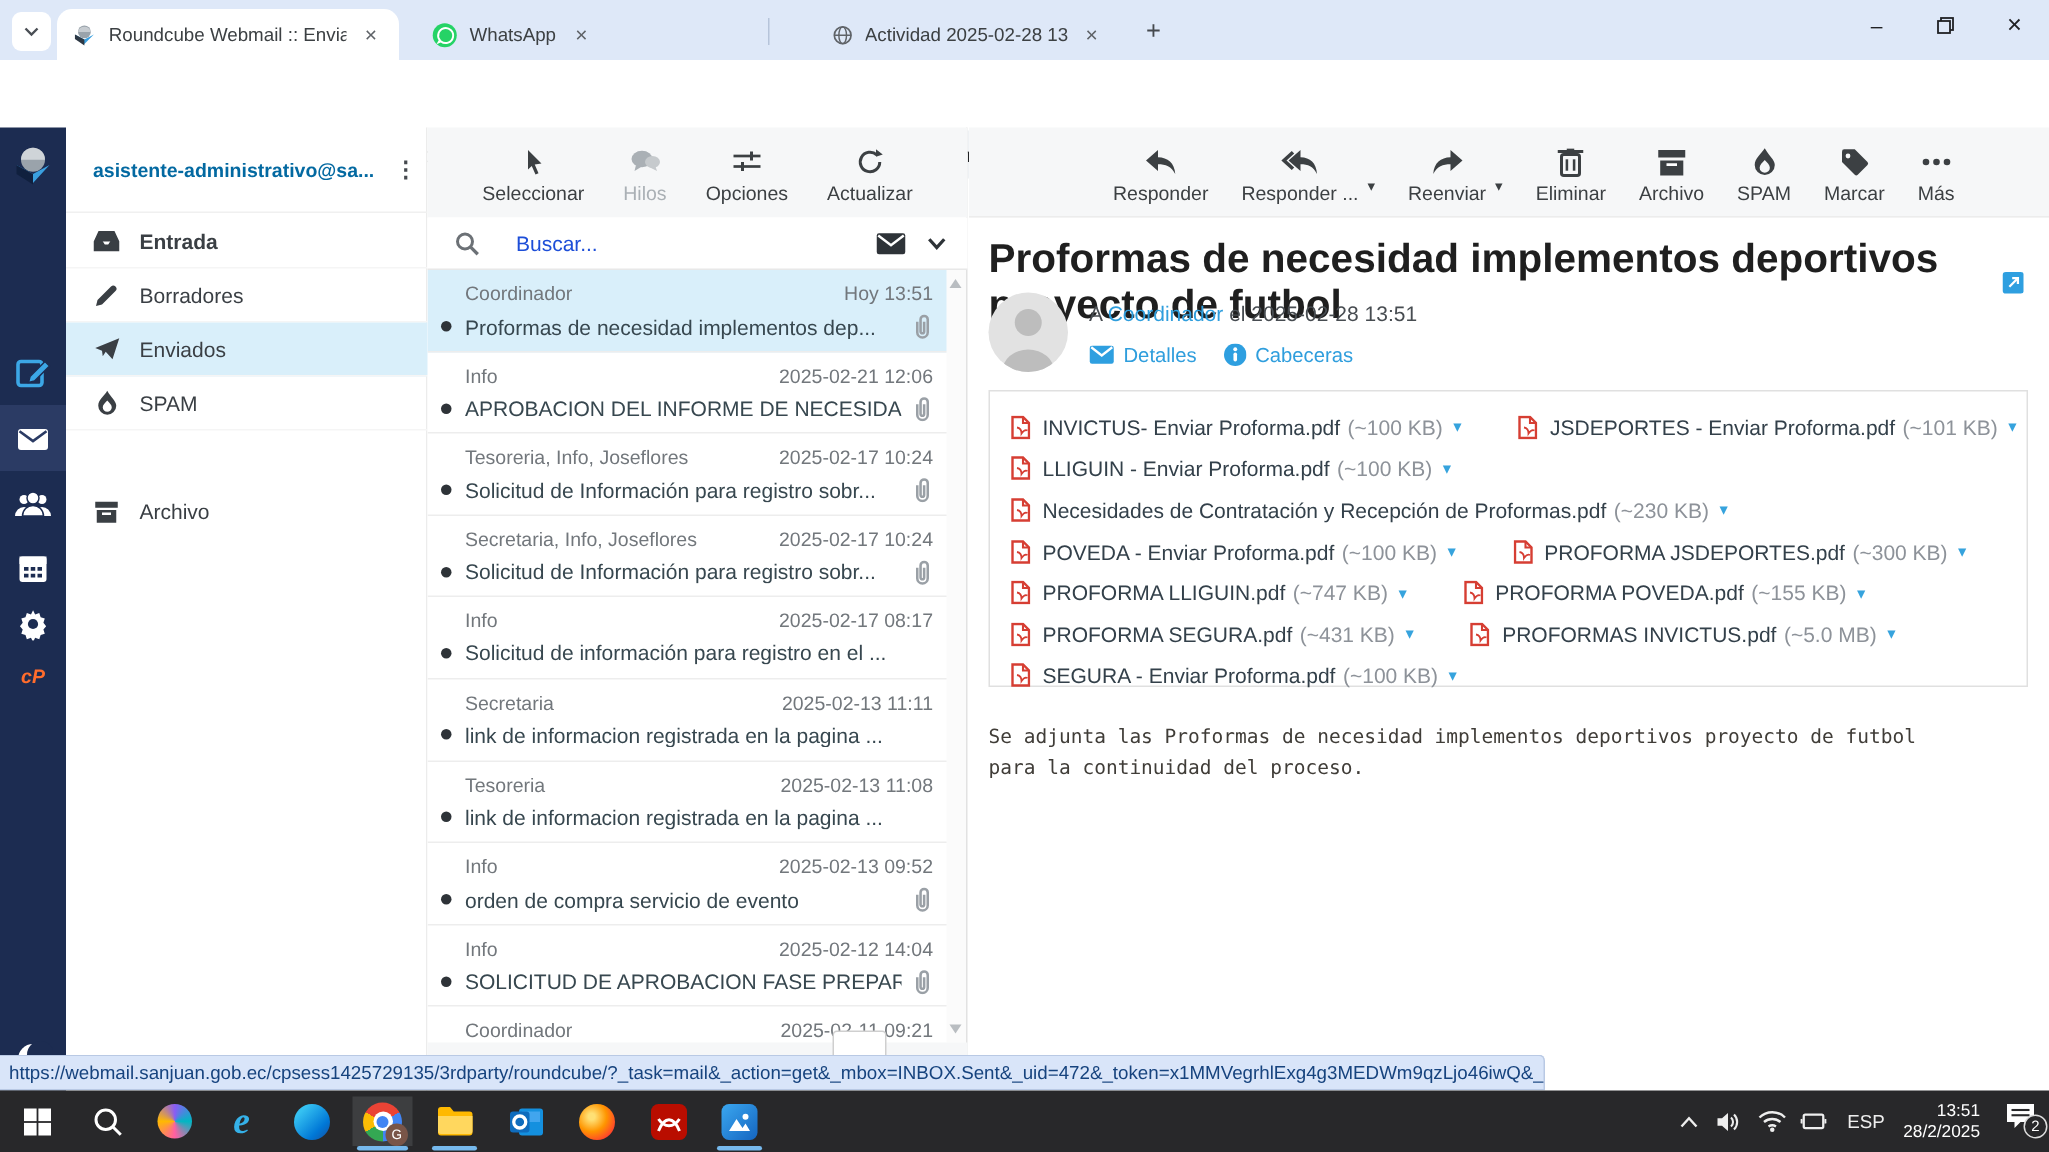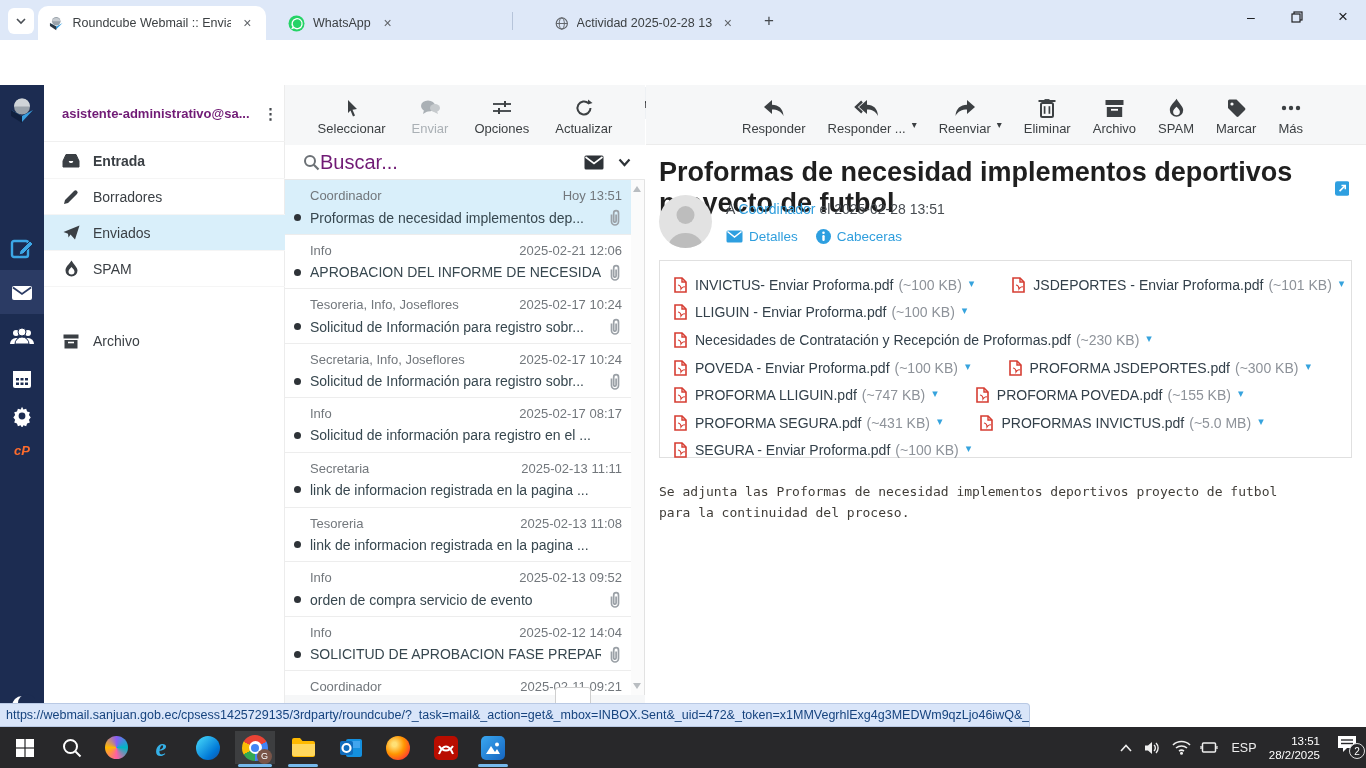--- a/index.html
+++ b/index.html
@@ -26,36 +26,36 @@
   #addressbar .url { font-size:13.5px; color:#202124; margin-left:10px; flex:1; white-space:nowrap; overflow:hidden; }
 
   
   #apprail { position:absolute; left:0; top:85px; width:44px; height:642px; background:#1c2c51; }
   .railicon { position:absolute; left:0; width:44px; display:flex; justify-content:center; }
   .railsel { position:absolute; left:0; top:185px; width:44px; height:44px; background:#2b3b64; }
 
   
   #folderpane { position:absolute; left:44px; top:85px; width:241px; height:642px; background:#fff; border-right:1px solid #ececec; }
   #accounthdr { position:absolute; left:0; top:0; width:241px; height:57px; display:flex; align-items:center; padding:0 8px 0 18px; border-bottom:1px solid #f0f0f0; }
-  #accounthdr .email { font-size:13px; font-weight:bold; color:#701a75; white-space:nowrap; overflow:hidden; flex:1; }
+  #accounthdr .email { font-size:13px; font-weight:bold; color:#0369a1; white-space:nowrap; overflow:hidden; flex:1; }
   .kebab { color:#45494e; font-size:15px; font-weight:bold; letter-spacing:0; line-height:5px; width:14px; text-align:center; }
   .folder { position:absolute; left:0; width:284px; height:36px; display:flex; align-items:center; padding-left:18px; font-size:14px; color:#3a3f44; border-bottom:1px solid #f5f5f5; }
   .folder .ficon { width:18px; margin-right:13px; display:flex; justify-content:center; }
   .folder.selected { background:#d9effa; }
   .folder .flabel { flex:1; }
   .badge { background:#46b4ed; color:#fff; font-size:11px; font-weight:bold; border-radius:9px; padding:2px 9px; margin-right:12px; }
 
   
   #listpane { position:absolute; left:285px; top:85px; width:360px; height:642px; background:#fff; border-right:1px solid #e2e2e2; }
   #listtoolbar { position:absolute; left:0; top:0; width:360px; height:60px; background:#f6f7f8; display:flex; justify-content:center; gap:26px; }
   .tbtn { display:flex; flex-direction:column; align-items:center; justify-content:center; color:#3c4043; font-size:13px; gap:3px; padding-top:4px; }
   .tbtn .lbl { white-space:nowrap; }
   .tbtn.disabled { color:#aab0b5; }
   #searchrow { position:absolute; left:0; top:60px; width:360px; height:35px; background:#fff; border-bottom:1px solid #e8e8e8; display:flex; align-items:center; padding:0 14px 0 18px; }
-  #searchrow .ph { color:#701a75; font-size:20px; margin-left:0; flex:1; }
+  #searchrow .ph { color:#1d4ed8; font-size:14px; margin-left:24px; flex:1; }
   #msglist { position:absolute; left:0; top:95px; width:347px; height:515px; overflow:hidden; }
   .msgrow { position:relative; width:347px; height:54.6px; border-bottom:1px solid #ededed; padding:8px 10px 0 25px; }
   .msgrow.selected { background:#d9effa; }
   .msgtop { display:flex; font-size:13px; color:#72777c; }
   .msgtop .sender { flex:1; white-space:nowrap; overflow:hidden; }
   .msgtop .mdate { margin-left:8px; white-space:nowrap; }
   .msgbot { display:flex; align-items:center; margin-top:6px; }
   .msgbot .dot { width:7px; height:7px; border-radius:50%; background:#2e3338; margin:0 9px 0 -16px; flex:none; }
   .msgbot .subj { font-size:14px; color:#37474f; white-space:nowrap; overflow:hidden; flex:1; }
   .msgbot .clip { margin-left:6px; flex:none; }
@@ -71,21 +71,21 @@
   #subject { position:absolute; left:13px; top:72px; width:690px; font-size:27px; font-weight:bold; color:#1f1f1f; display:flex; align-items:center; gap:9px; }
   #senderblock { position:absolute; left:13px; top:110px; display:flex; }
   .avatar { width:53px; height:53px; border-radius:50%; background:#e2e2e2; overflow:hidden; display:flex; justify-content:center; }
   #senderinfo { margin-left:14px; padding-top:6px; }
   #toline { font-size:14px; color:#474c51; }
   #toline .rcpt { color:#2f9edd; }
   #metaline { display:flex; gap:18px; margin-top:12px; align-items:center; }
   .metalink { display:flex; align-items:center; gap:6px; font-size:13.5px; color:#2f9edd; }
   #attachbox { position:absolute; left:13px; top:175px; width:693px; height:198px; border:1px solid #e0e0e0; padding:10px 14px; }
   .attline { height:27.6px; display:flex; align-items:center; }
-  .att { display:flex; margin-right:38px; }
+  .att { display:flex; align-items:center; margin-right:38px; }
   .att .att-name { font-size:14px; color:#33404a; margin-left:8px; white-space:nowrap; }
   .att .att-size { font-size:14px; color:#8d9299; margin-left:5px; white-space:nowrap; }
   .att .att-caret { font-size:11px; color:#36a3dd; margin-left:7px; }
   #msgbody { position:absolute; left:13px; top:396px; width:648px; font-family:"DejaVu Sans Mono", monospace; font-size:13px; color:#403d38; line-height:21px; }
 
   
   #statusbar { position:absolute; left:0; top:703px; width:1030px; height:24px; background:#d9e5f9; border:1px solid #b9c9e4; border-left:none; border-radius:0 4px 0 0; display:flex; align-items:center; padding-left:6px; font-size:12.5px; color:#16437e; white-space:nowrap; overflow:hidden; }
 
   
   #taskbar { position:absolute; left:0; top:727px; width:1366px; height:41px; background:#28282a; display:flex; align-items:center; }
@@ -313,21 +313,21 @@
         </svg>
       <span class="lbl">Seleccionar</span>
     </div>
     <div class="tbtn disabled">
       <svg width="22" height="20" viewBox="0 0 22 20">
           <ellipse cx="9" cy="8" rx="7" ry="5.5" fill="#aab0b5"></ellipse>
           <path d="M5,12 L4,16 L9,13" fill="#aab0b5"></path>
           <ellipse cx="16" cy="10" rx="5" ry="4" fill="#c6cacd"></ellipse>
           <path d="M18,13 L19,16 L14,13.5" fill="#c6cacd"></path>
         </svg>
-      <span class="lbl">Enviar</span>
+      <span class="lbl">Hilos</span>
     </div>
     <div class="tbtn">
       <svg width="20" height="20" viewBox="0 0 20 20">
         <line x1="1" y1="6" x2="19" y2="6" stroke="#3c4043" stroke-width="1.8"></line>
         <line x1="1" y1="13" x2="19" y2="13" stroke="#3c4043" stroke-width="1.8"></line>
         <line x1="13" y1="3" x2="13" y2="9" stroke="#3c4043" stroke-width="2"></line>
         <line x1="7" y1="10" x2="7" y2="16" stroke="#3c4043" stroke-width="2"></line>
       </svg>
       <span class="lbl">Opciones</span>
     </div>

